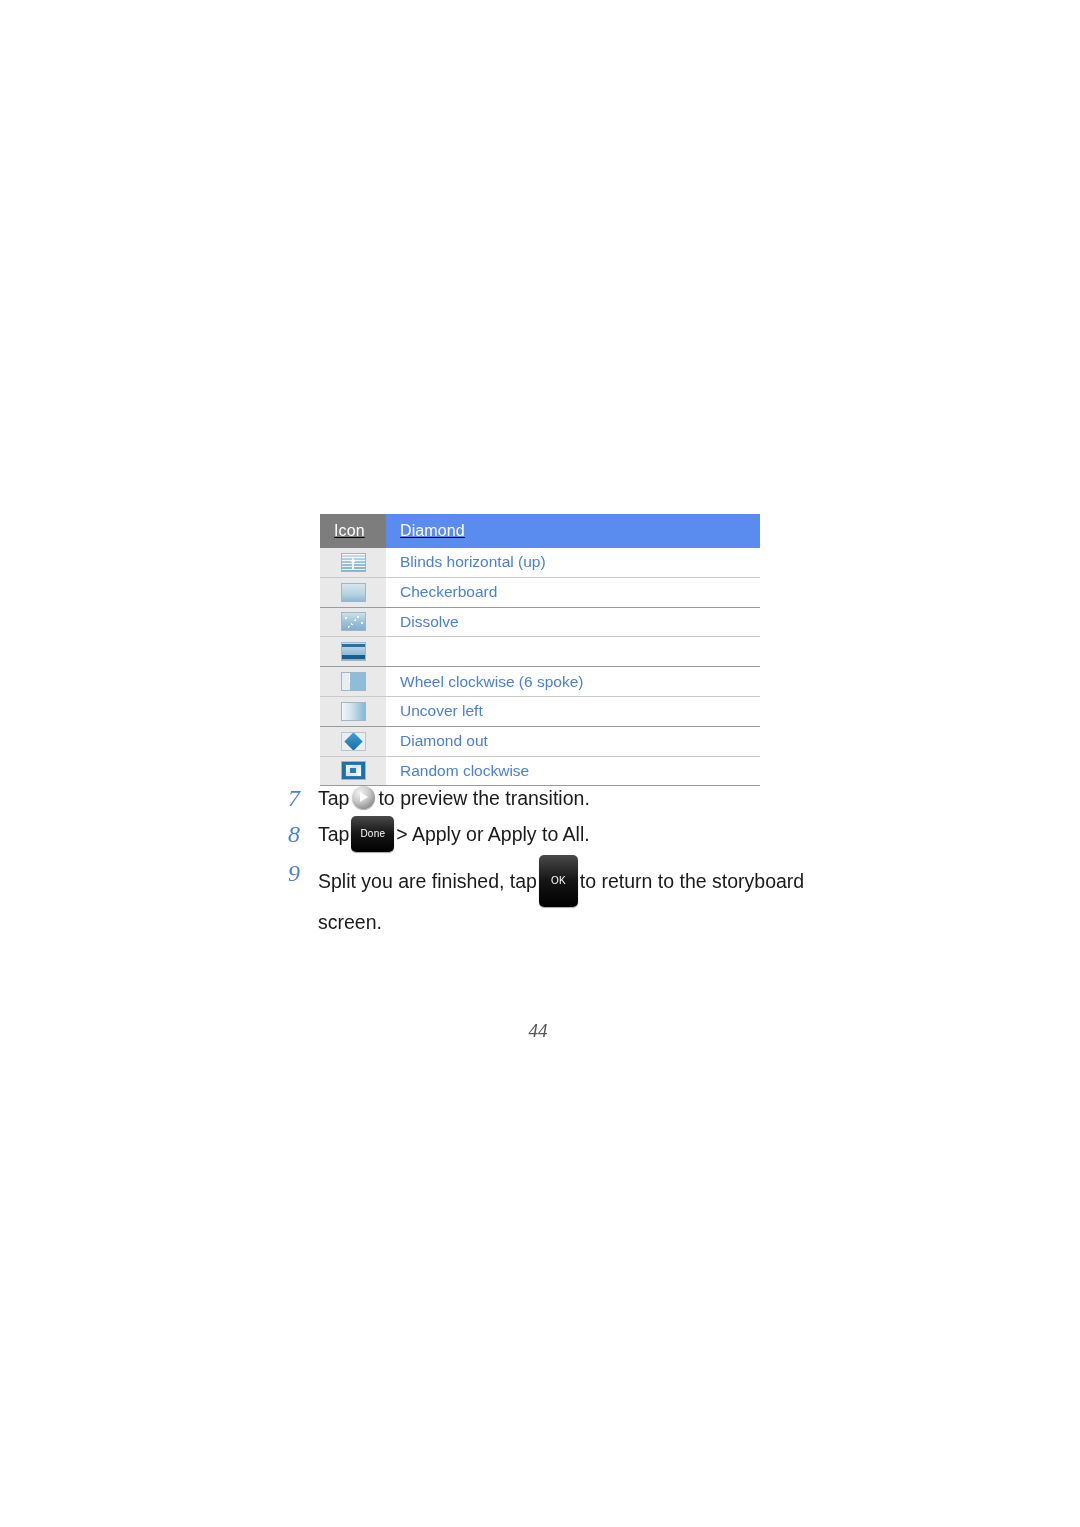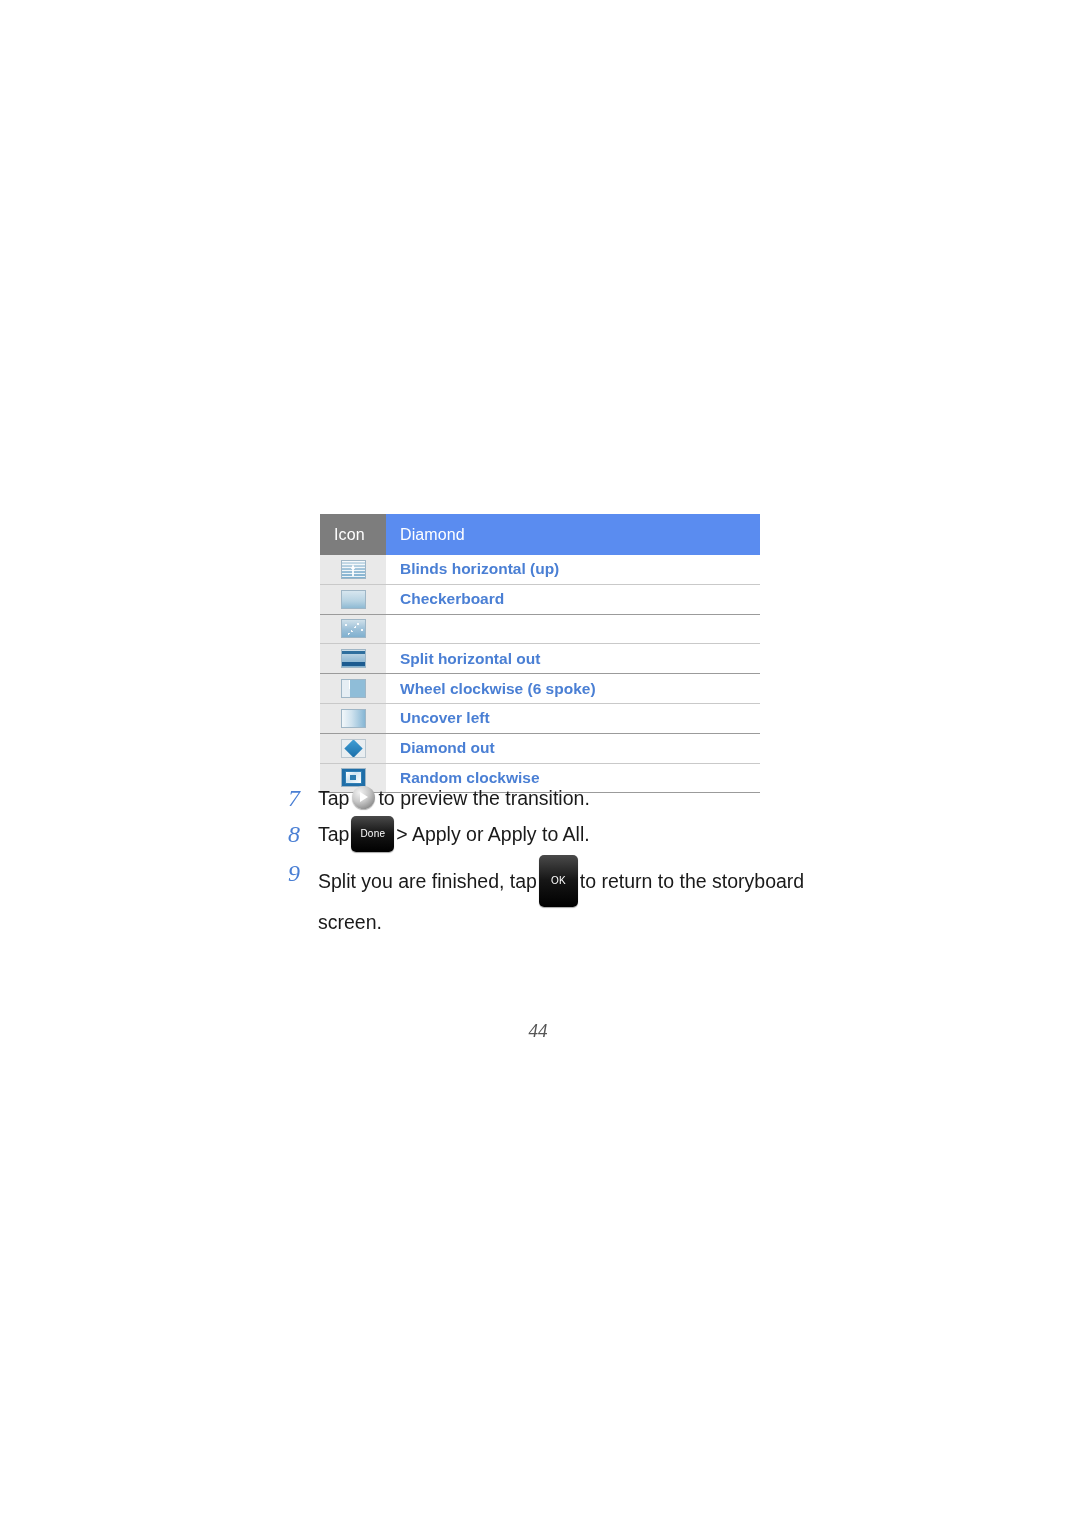--- a/index.html
+++ b/index.html
@@ -18,21 +18,22 @@
   
   .trans-table {
     position: absolute;
     left: 320px;
     top: 514px;
     width: 440px;
   }
 
   .tbl-head {
     display: flex;
-    height: 41px;
+    height: 34px;
+    text-decoration: underline;
   }
   .tbl-head .th-icon {
     width: 66px;
     background: #7d7d7d;
     color: #ffffff;
     font-size: 16px;
     display: flex;
     align-items: center;
     padding-left: 14px;
     box-sizing: border-box;
@@ -68,21 +69,20 @@
   }
   .tbl-row .td-func {
     flex: 1;
     background: #ffffff;
     color: #4a7fd4;
     font-size: 15.5px;
     display: flex;
     align-items: center;
     padding-left: 14px;
     box-sizing: border-box;
-    font-weight: bold;
   }
 
   
   .thumb {
     width: 25px;
     height: 19px;
     position: relative;
     overflow: hidden;
     border: 1px solid #9fb6c6;
     box-sizing: border-box;
@@ -282,27 +282,27 @@
     <div class="td-icon">
       <span class="thumb checker"></span>
     </div>
     <div class="td-func">Checkerboard</div>
   </div>
 
   <div class="tbl-row">
     <div class="td-icon">
       <span class="thumb dissolve"></span>
     </div>
+    <div class="td-func">Dissolve</div>
   </div>
 
   <div class="tbl-row">
     <div class="td-icon">
       <span class="thumb split"></span>
     </div>
-    <div class="td-func">Split horizontal out</div>
   </div>
 
   <div class="tbl-row">
     <div class="td-icon">
       <span class="thumb wheel"></span>
     </div>
     <div class="td-func">Wheel clockwise (6 spoke)</div>
   </div>
 
   <div class="tbl-row">

